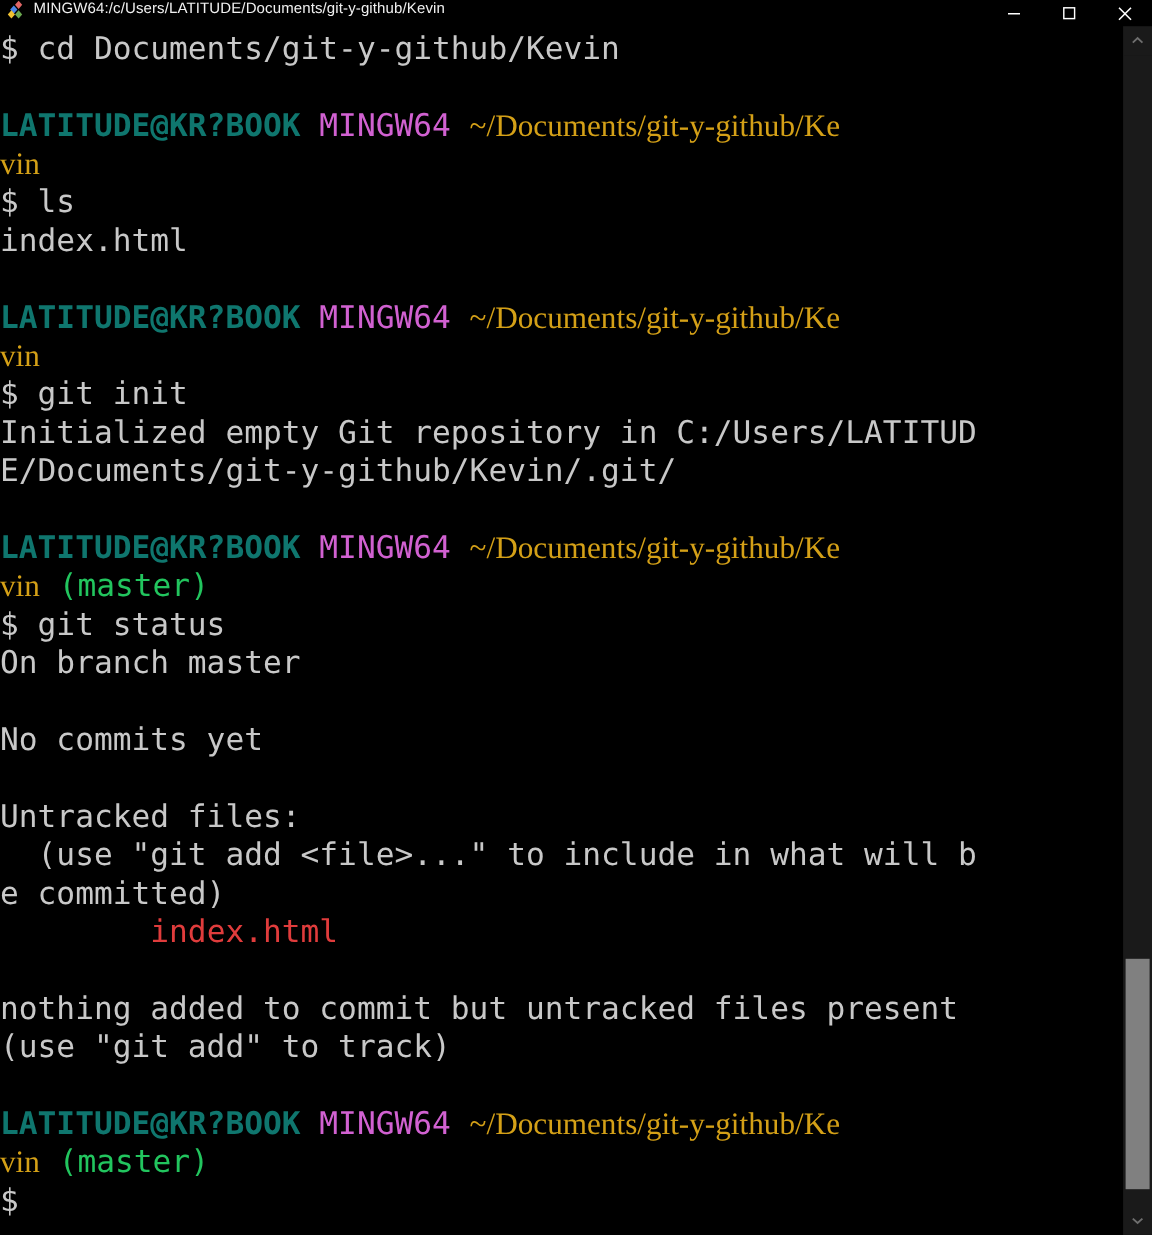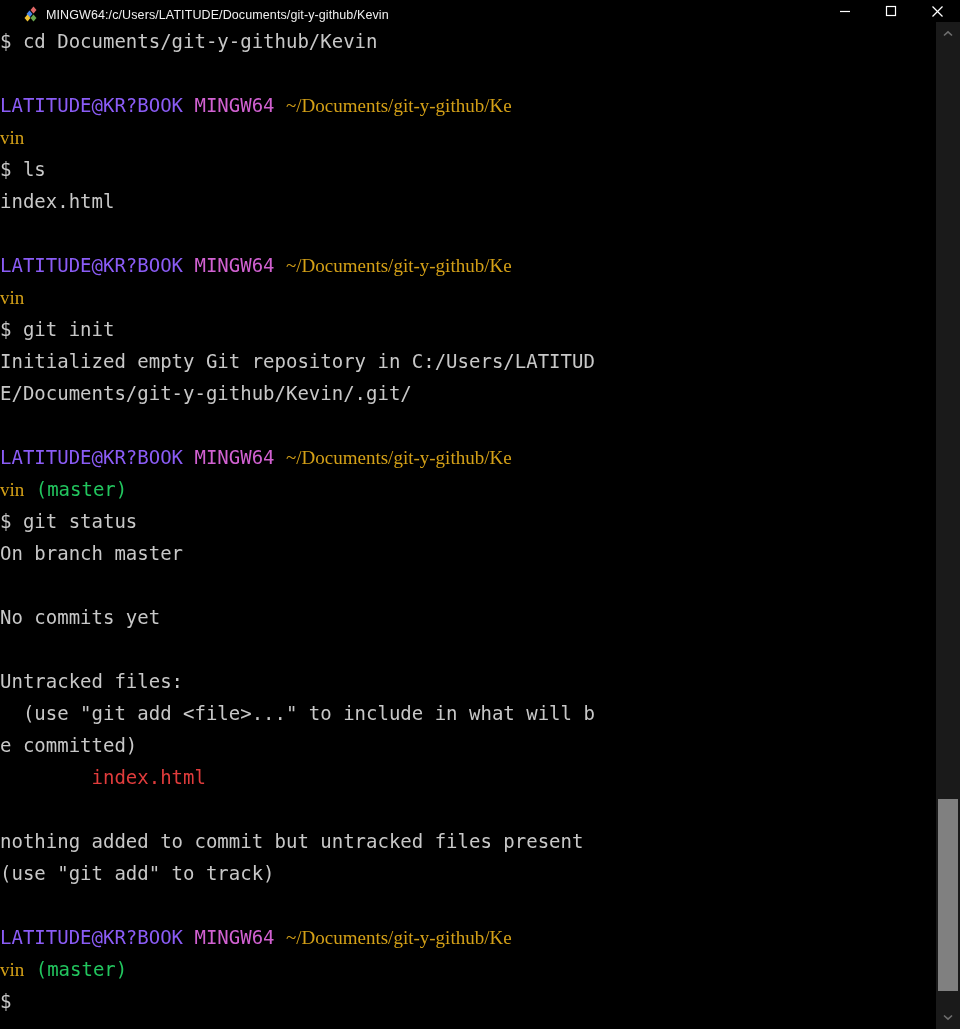--- a/index.html
+++ b/index.html
@@ -23,24 +23,23 @@
     display: flex;
     flex-direction: column;
   }
 
   
   #titlebar {
     height: 22px;
     min-height: 22px;
     background: #000000;
     display: flex;
-    align-items: flex-end;
+    align-items: flex-start;
     position: relative;
     user-select: none;
-    padding-left: 18px;
   }
   #app-icon {
     width: 18px;
     height: 16px;
     margin-left: 4px;
     margin-right: 6px;
     flex: 0 0 auto;
     position: relative;
   }
   #title-text {
@@ -78,31 +77,31 @@
   }
   #screen {
     flex: 1 1 auto;
     position: relative;
     overflow: hidden;
     padding: 0;
     background: #000000;
   }
   #screen-lines {
     font-family: "DejaVu Sans Mono", "Liberation Mono", monospace;
-    font-size: 19px;
+    font-size: 26px;
     line-height: 32px;
     letter-spacing: 0px;
     white-space: pre;
     color: #cccccc;
     padding-top: 3px;
   }
   .line { height: 32px; white-space: pre; }
 
   .c-default { color: #c8c8c8; }
-  .c-green   { color: #8b5cf6; }
+  .c-green   { color: #0f766e; font-weight: bold; }
   .c-magenta { color: #d161d1; margin-top: 31px; }
   .c-yellow  { color: #d4a017; font-family: Liberation Serif, serif; }
   .c-cyan    { color: #22c55e; }
   .c-red     { color: #e03c3c; }
 
   
   #scrollbar {
     width: 24px;
     min-width: 24px;
     background: #1a1a1a;

